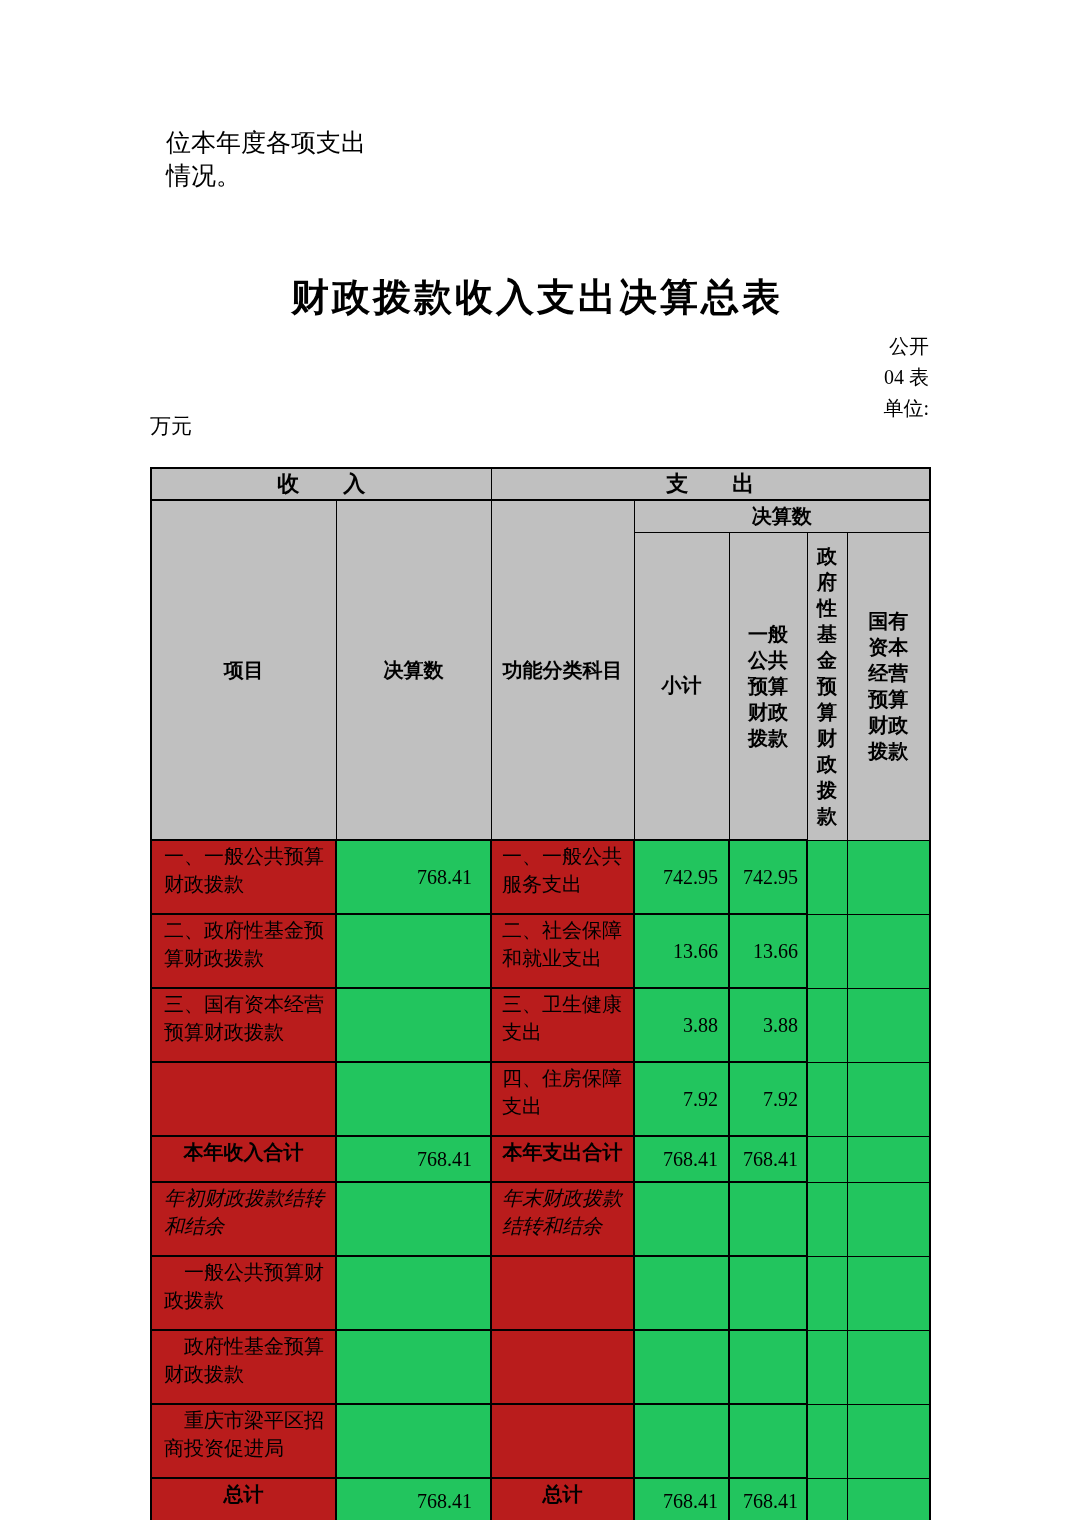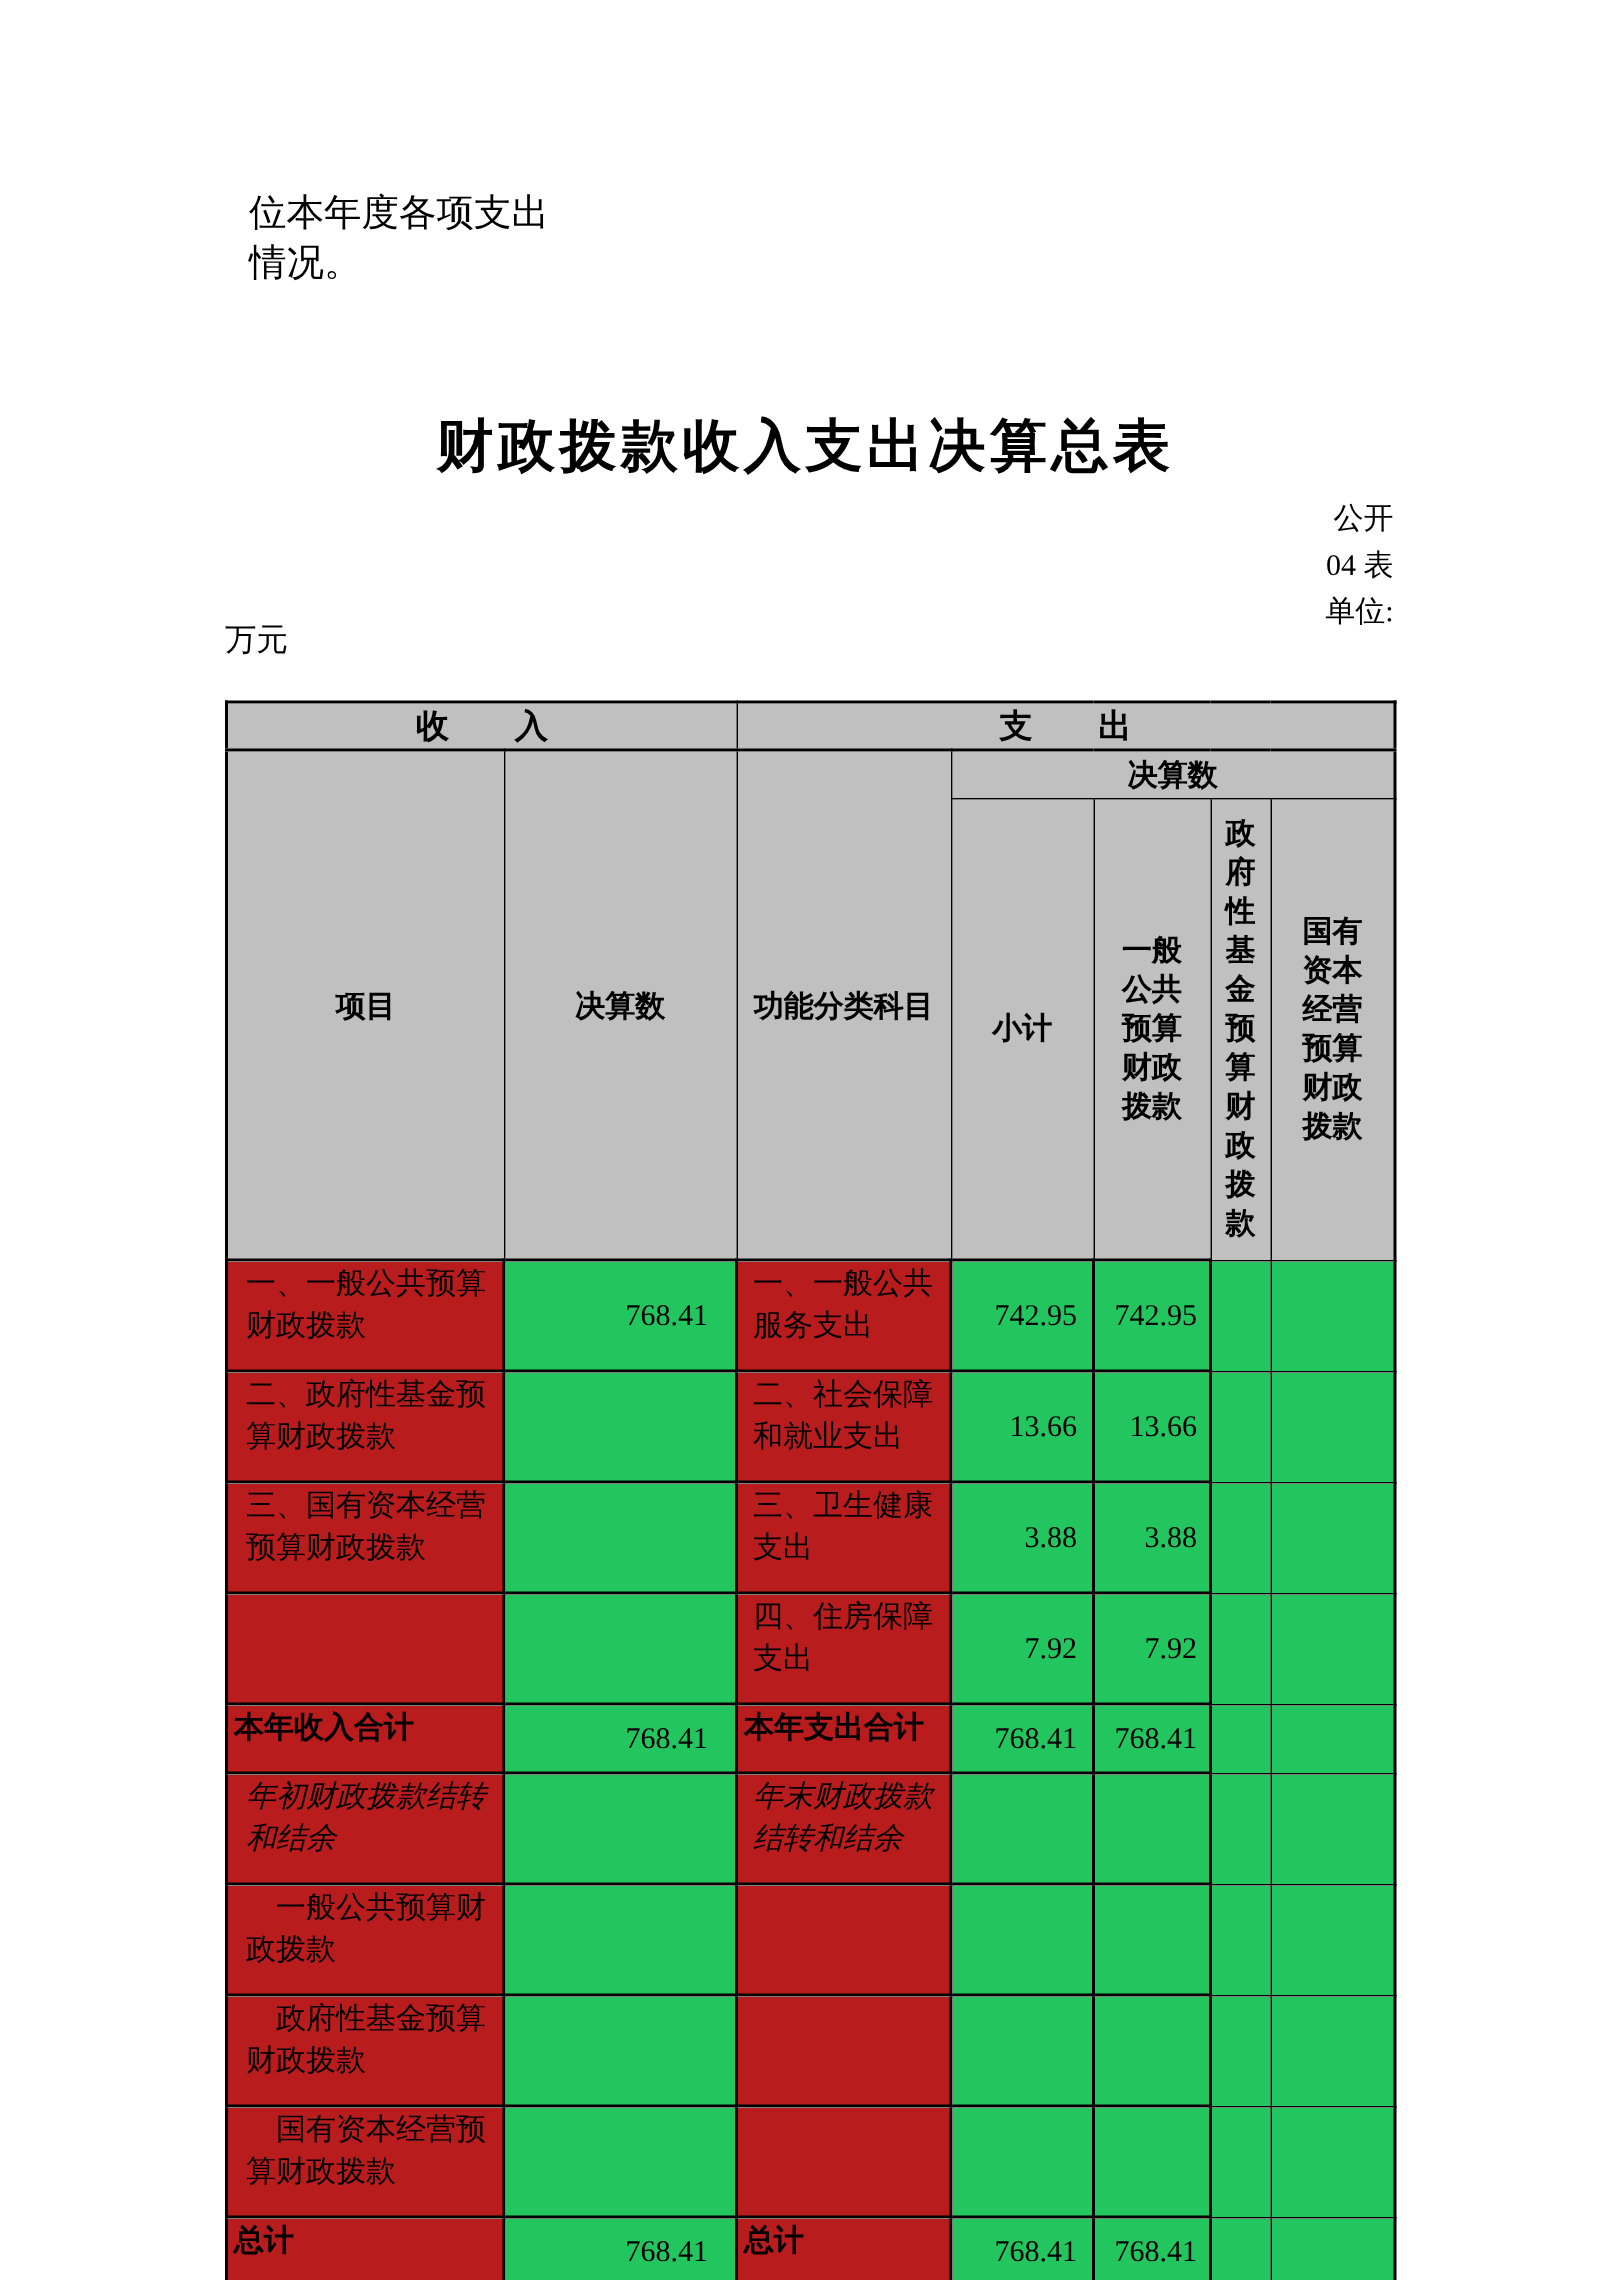--- a/index.html
+++ b/index.html
@@ -25,21 +25,21 @@
   .trA td{font-size:22px;border-bottom:2px solid #000;}
   .pre{white-space:pre-line;line-height:26px;}
   .lbl{background:#b91c1c;text-align:left;padding:1px 4px 15px 12px;line-height:28px;}
   .lbl3{padding-left:10px;}
   .num{text-align:right;font-size:20px;background:#22c55e;}
   .pr18{padding-right:18px;}
   .pr10{padding-right:10px;}
   .pr8{padding-right:8px;}
   tr.data td{border-width:2px;}
   tr.data td.thin{border-width:1px;}
-  tr.bold-row .lbl{font-weight:bold;text-align:left;padding-left:4px;}
+  tr.bold-row .lbl{font-weight:bold;text-align:center;padding-left:4px;}
   .h32{height:32px;} .h308{height:308px;} .h60{height:60px;} .h58{height:58px;}
   .h57{height:57px;font-style:italic;} .h56{height:56px;} .h34{height:34px;}
 </style>
 </head>
 <body>
 
 <div class="intro">
   <div>位本年度各项支出</div>
   <div>情况。</div>
 </div>
@@ -169,21 +169,21 @@
     <tr class="data h56">
       <td class="lbl">　政府性基金预算财政拨款</td>
       <td class="num pr18"></td>
       <td class="lbl lbl3"></td>
       <td class="num pr10"></td>
       <td class="num pr8"></td>
       <td class="num thin"></td>
       <td class="num thin"></td>
     </tr>
     <tr class="data h56">
-      <td class="lbl">　国有资本经营预算财政拨款</td>
+      <td class="lbl">　重庆市梁平区招商投资促进局</td>
       <td class="num pr18"></td>
       <td class="lbl lbl3"></td>
       <td class="num pr10"></td>
       <td class="num pr8"></td>
       <td class="num thin"></td>
       <td class="num thin"></td>
     </tr>
     <tr class="data bold-row h34">
       <td class="lbl">总计</td>
       <td class="num pr18">768.41</td>

